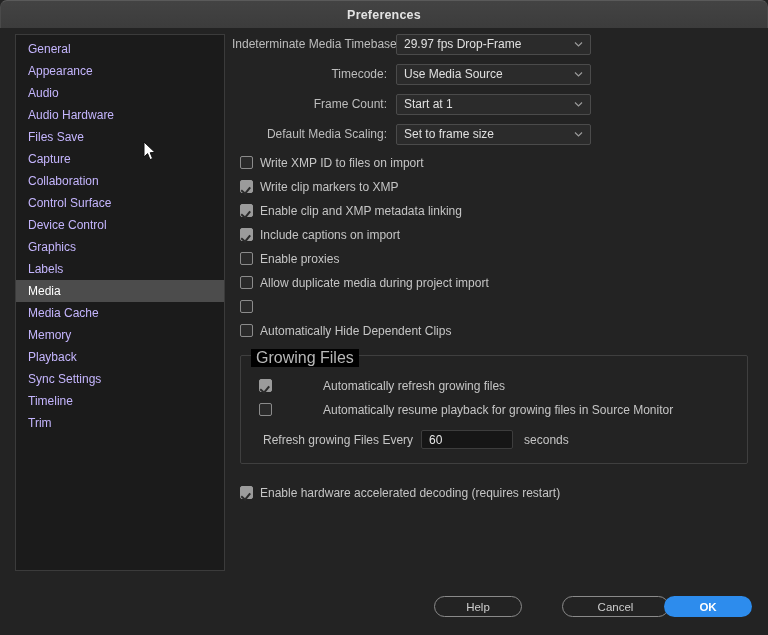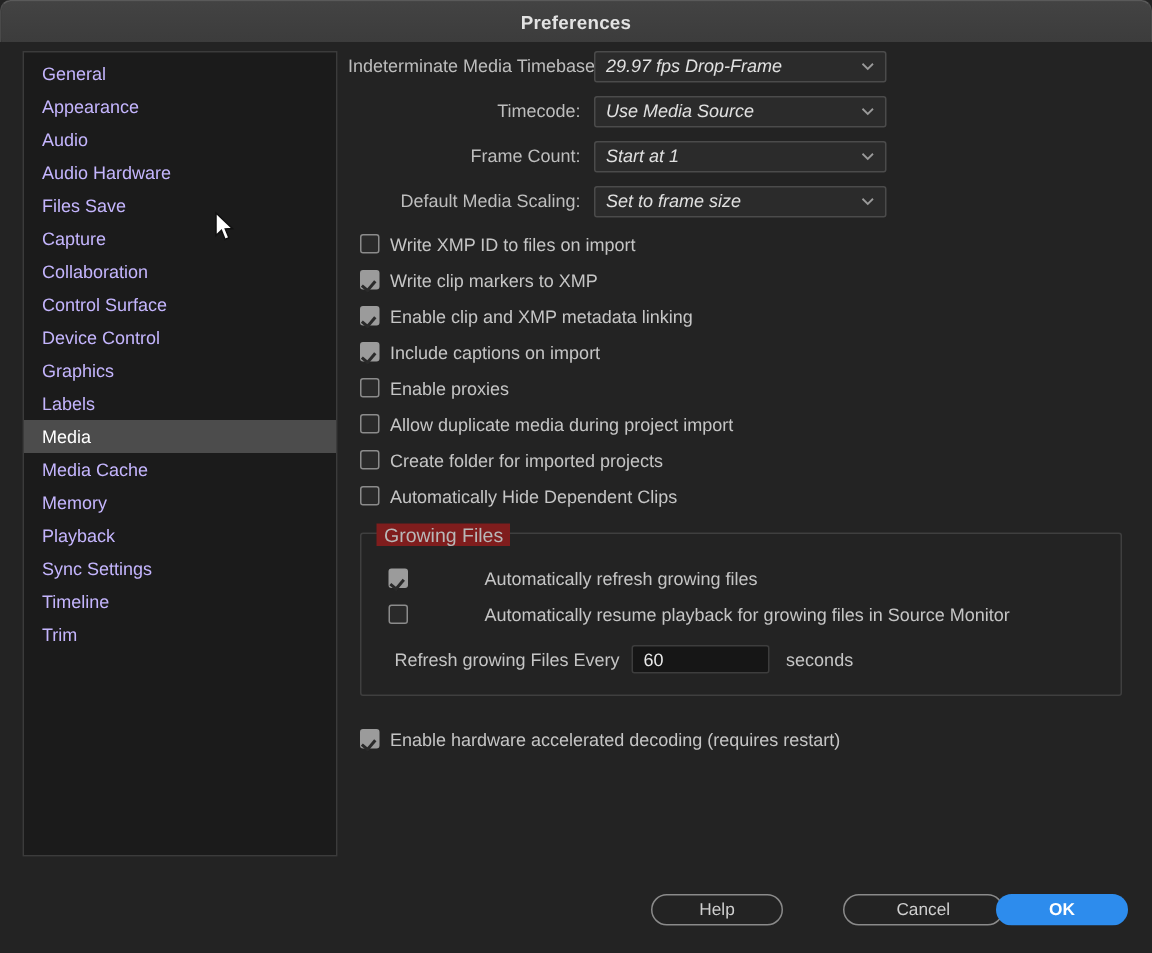--- a/index.html
+++ b/index.html
@@ -95,21 +95,20 @@
     position: relative;
     width: 195px; height: 21px;
     background: #2b2b2b;
     border: 1px solid #4b4b4b;
     border-radius: 2px;
     display: flex; align-items: center;
     padding-left: 7px;
     font-size: 12px;
     color: #e0e0e0;
     cursor: default;
-    font-style: italic;
   }
   .select .chev {
     position: absolute; right: 7px; top: 50%;
     transform: translateY(-50%);
     width: 9px; height: 9px;
   }
   .select .chev svg { display: block; }
 
   
   .cb-row {
@@ -151,23 +150,23 @@
     margin-top: 16px;
     margin-left: 8px;
     width: 508px;
     border: 1px solid #3f3f3f;
     border-radius: 2px;
     padding: 14px 0 13px 0;
   }
   .group-legend {
     position: absolute;
     top: -7px; left: 10px;
-    background: #7f1d1d;
+    background: #000000;
     padding: 0 5px;
-    font-size: 13px;
+    font-size: 16px;
     color: #b8b8b8;
   }
   .group .cb-row { margin-left: 18px; gap: 44px; }
 
   .refresh-row {
     display: flex; align-items: center;
     margin-top: 11px; margin-left: 22px;
     height: 21px;
   }
   .refresh-label { font-size: 12px; color: #c5c5c5; }
@@ -361,21 +360,20 @@
           <div class="cb-row">
             <div class="cb"></div>
             <span class="cb-label">Enable proxies</span>
           </div>
           <div class="cb-row">
             <div class="cb"></div>
             <span class="cb-label">Allow duplicate media during project import</span>
           </div>
           <div class="cb-row">
             <div class="cb"></div>
-            <span class="cb-label">Create folder for imported projects</span>
           </div>
           <div class="cb-row">
             <div class="cb"></div>
             <span class="cb-label">Automatically Hide Dependent Clips</span>
           </div>
         </div>
 
       <div class="group">
         <span class="group-legend">Growing Files</span>
         <div id="growing-checkboxes">

